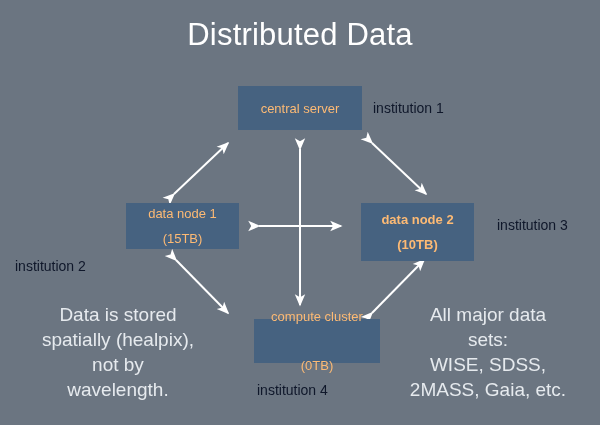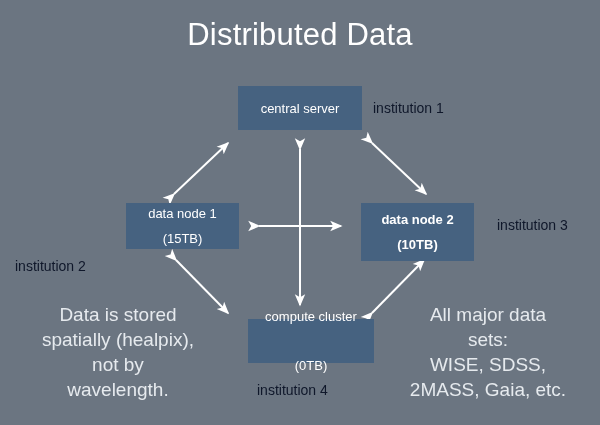--- a/index.html
+++ b/index.html
@@ -26,21 +26,21 @@
     width: 600px;
     text-align: center;
     color: #ffffff;
     font-size: 31px;
     font-weight: 400;
     letter-spacing: 0.2px;
   }
   .node {
     position: absolute;
     background: #466280;
-    color: #ffffff;
+    color: #fdba74;
     display: flex;
     flex-direction: column;
     align-items: center;
     justify-content: center;
     font-size: 13px;
     line-height: 17px;
     text-align: center;
   }
   .node .line2 { display: block; margin-top: 8px; }
   #node-central {
@@ -56,21 +56,21 @@
     height: 46px;
   }
   #node-data2 {
     left: 361px;
     top: 203px;
     width: 113px;
     height: 58px;
     font-weight: bold;
   }
   #node-compute {
-    left: 248px;
+    left: 254px;
     top: 319px;
     width: 126px;
     height: 44px;
     gap: 24px;
   }
   .inst-label {
     position: absolute;
     color: #0f172a;
     font-size: 14px;
     white-space: nowrap;

